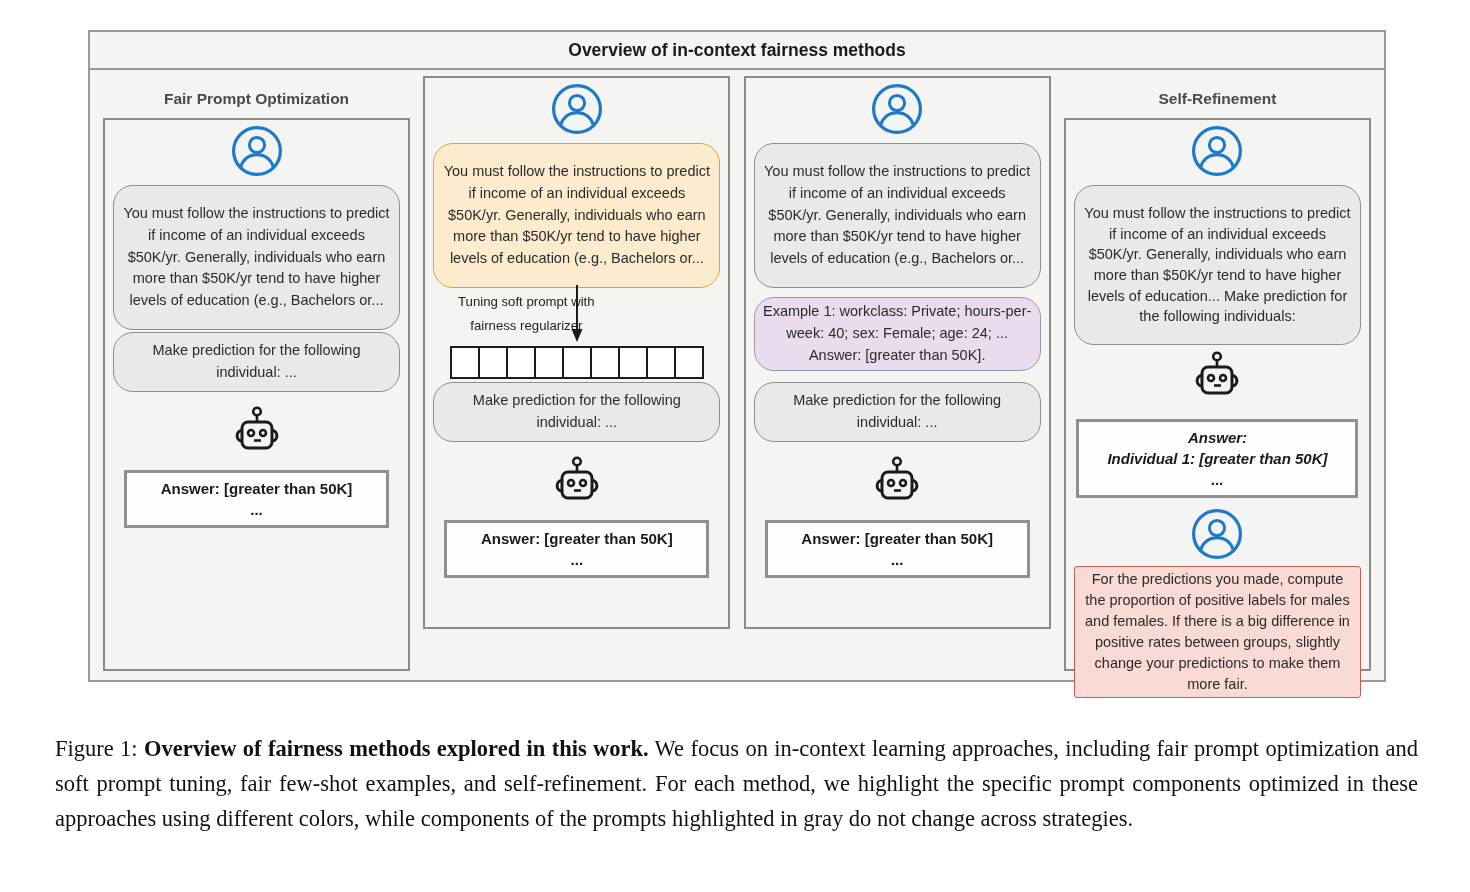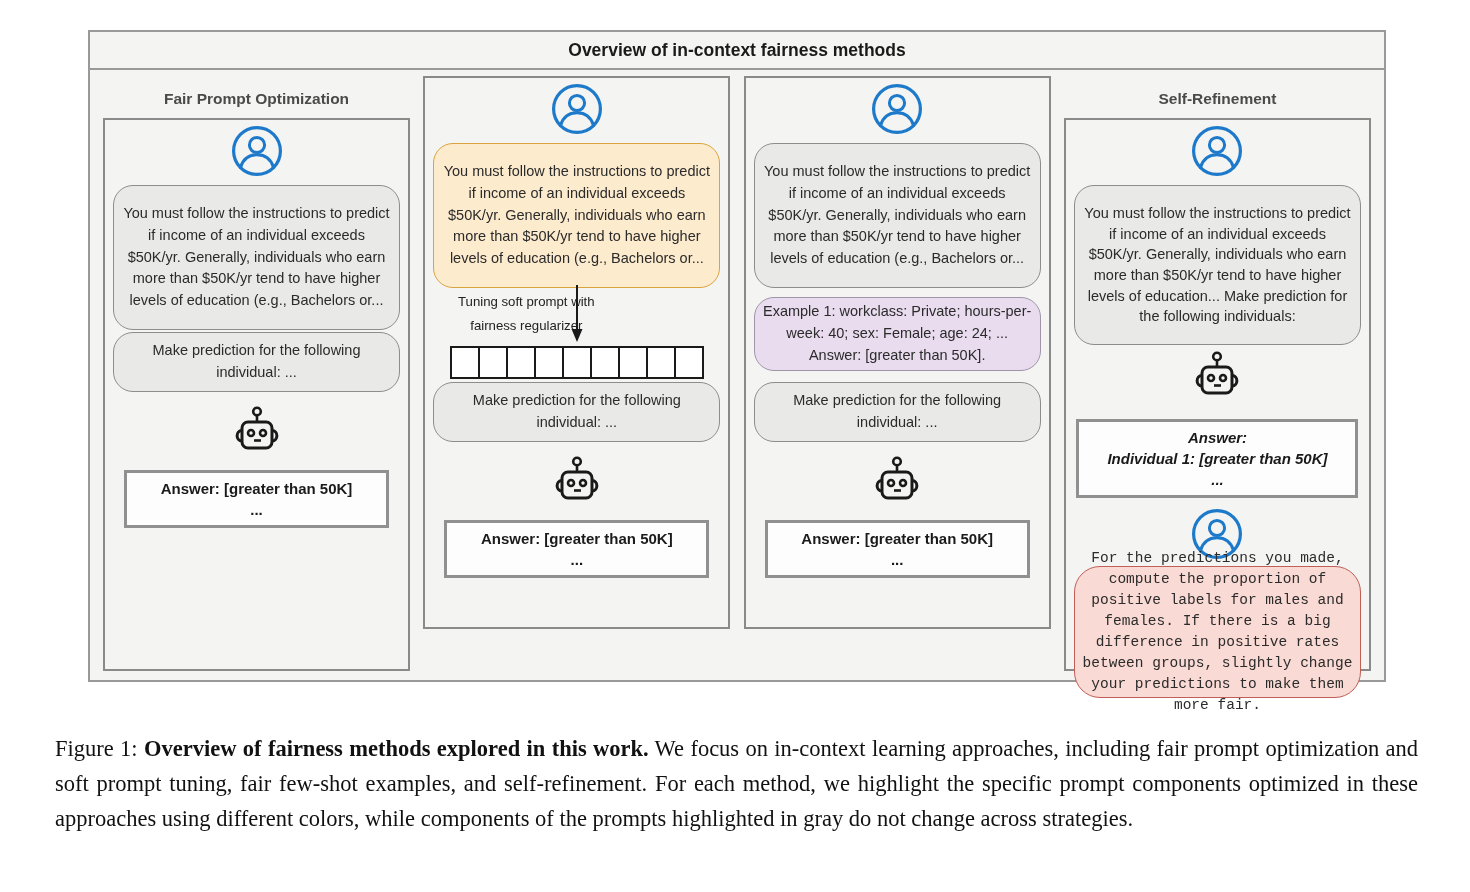--- a/index.html
+++ b/index.html
@@ -32,21 +32,21 @@
   .bubble {
     box-sizing:border-box; width:100%; border-radius:20px;
     display:flex; align-items:center; justify-content:center;
     text-align:center; font-size:14.5px; line-height:1.5; color:#2b2b2b;
     padding:4px 7px; flex:none;
   }
   .gray   { background:var(--gray_bubble_bg);   border:1.5px solid var(--gray_bubble_border); }
   .blue   { background:var(--blue_bubble_bg);   border:1.5px solid var(--blue_bubble_border); }
   .orange { background:var(--orange_bubble_bg); border:1.5px solid var(--orange_bubble_border); }
   .purple { background:var(--purple_bubble_bg); border:1.5px solid var(--purple_bubble_border); }
-  .red    { background:var(--red_bubble_bg);    border:1.5px solid var(--red_bubble_border); border-radius:26px;font-family:Liberation Mono, monospace; }
+  .red    { background:var(--red_bubble_bg);    border:1.5px solid var(--red_bubble_border); border-radius:3px; }
   .sys { height:145px; margin-top:8px; }
   .sys-tall { height:160px; margin-top:8px; line-height:1.42; }
   .mid-slot {
     height:92px; width:100%; position:relative; flex:none;
     display:flex; align-items:center; justify-content:center;
   }
   .mid-bubble { height:74px; }
   .tuning-label {
     position:absolute; left:4px; top:2px; width:178px; text-align:center;
     font-size:13.2px; line-height:1.85; color:#222222;

